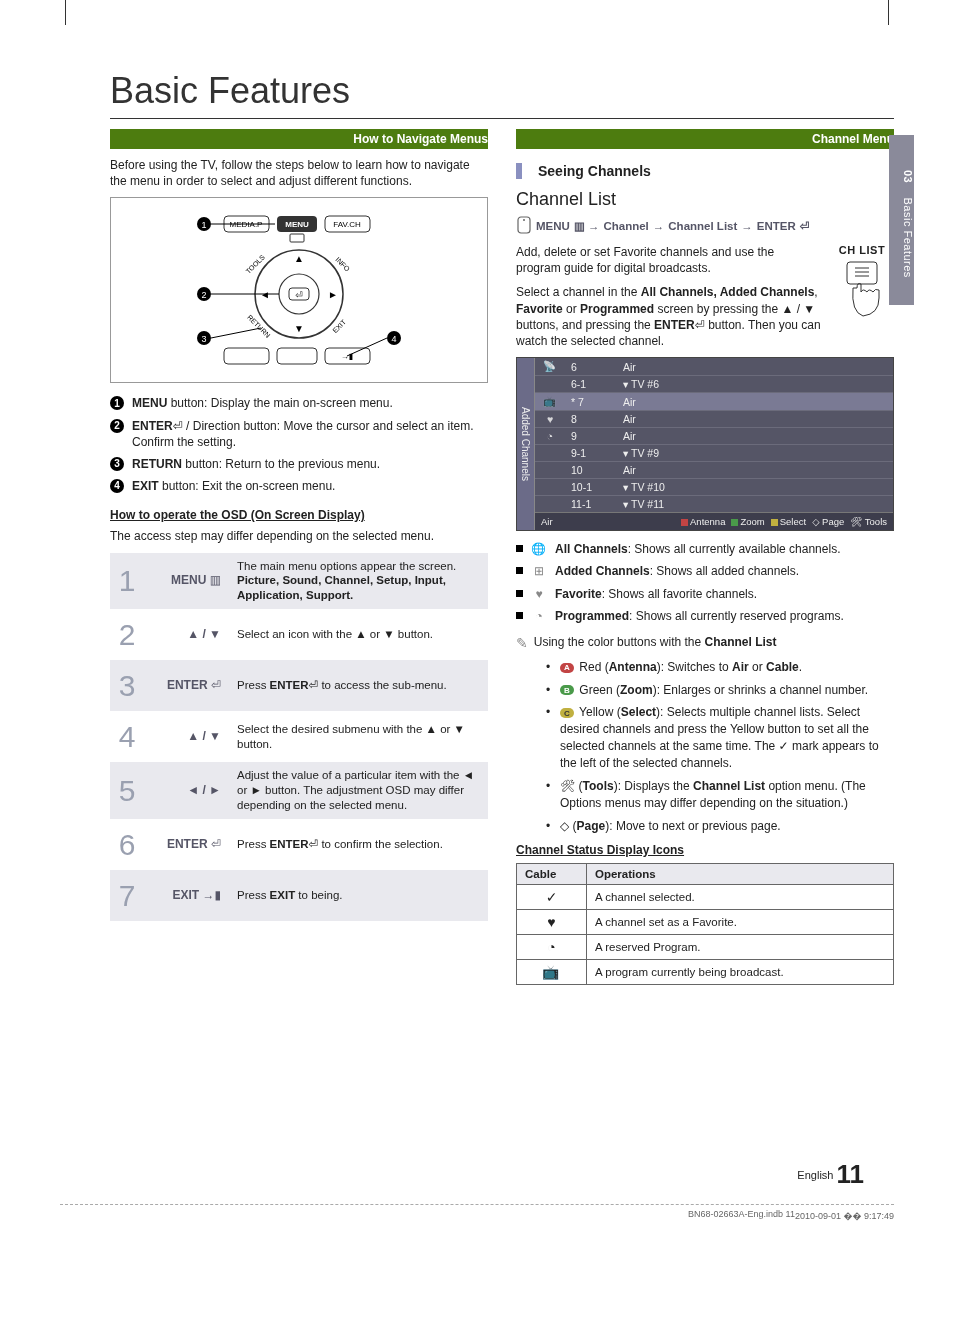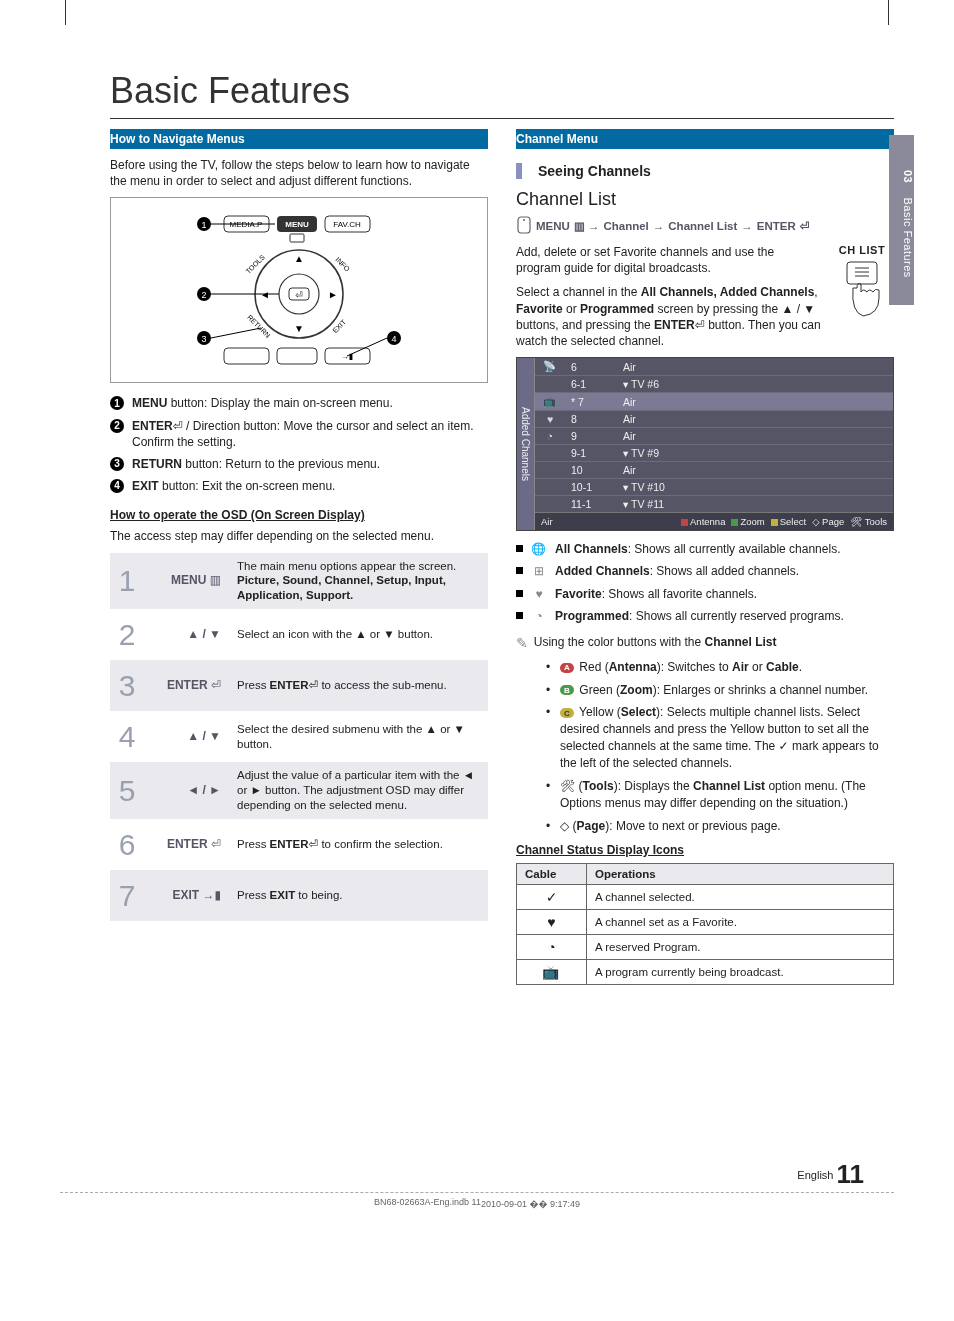--- a/index.html
+++ b/index.html
@@ -47,24 +47,24 @@
     border-bottom: 1.5px solid #333;
     padding-bottom: 6px;
     margin-bottom: 10px;
   }
   .cols {
     display: flex;
     gap: 28px;
   }
   .col { flex: 1 1 0; }
   .band {
-    background: #0369a1;
+    background: #4d7c0f;
     color: #fff;
     font-weight: bold;
-    text-align: left;
+    text-align: right;
     padding: 3px 0;
     font-size: 12px;
     margin-bottom: 8px;
   }
   p { margin-bottom: 8px; line-height: 1.35; }
   .remote-box {
     border: 1px solid #999;
     padding: 12px 14px;
     display: flex;
     justify-content: center;
@@ -213,23 +213,23 @@
   }
   .status-table th { background:#e9e9ee; font-weight:bold; }
   .status-table td.icon-cell { width:70px; text-align:center; font-size:14px;}
   .page-num {
     position:absolute;
     bottom: 60px; right: 90px;
     font-size: 11px;
   }
   .page-num .big { font-size:26px; font-weight:bold; vertical-align:-4px;}
   .footer-line {
-    position:absolute; bottom: 40px; left:60px; right:60px;
+    position:absolute; bottom: 28px; left:60px; right:60px;
     border-top:1px dashed #aaa;
-    display:flex; justify-content:center;
+    display:flex; justify-content:flex-end;
     padding-top:4px;
     font-size:9px; color:#666;
   }
   b, strong { font-weight:bold; }
   .enter-glyph { font-family: Arial; }
 </style>
 </head>
 <body>
 
 <div class="page crop-marks">

